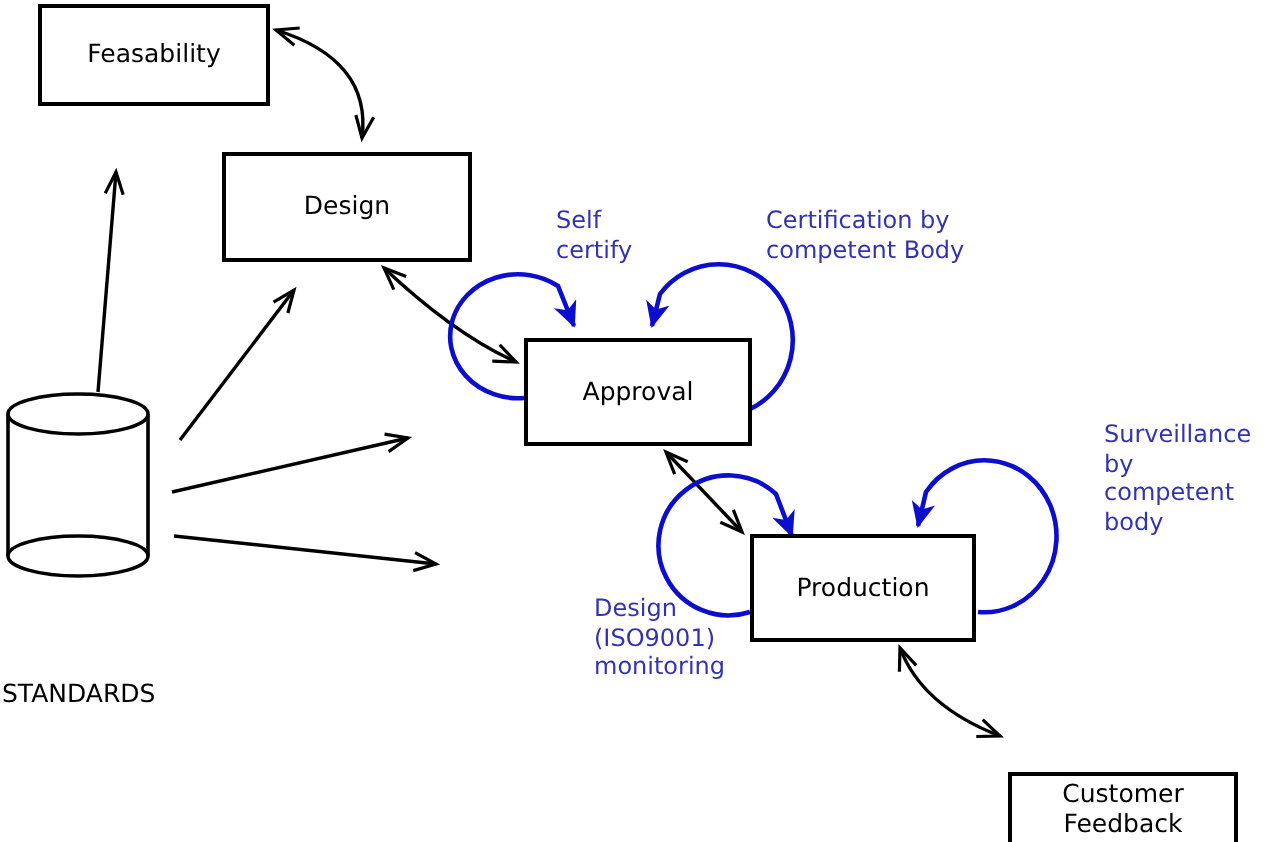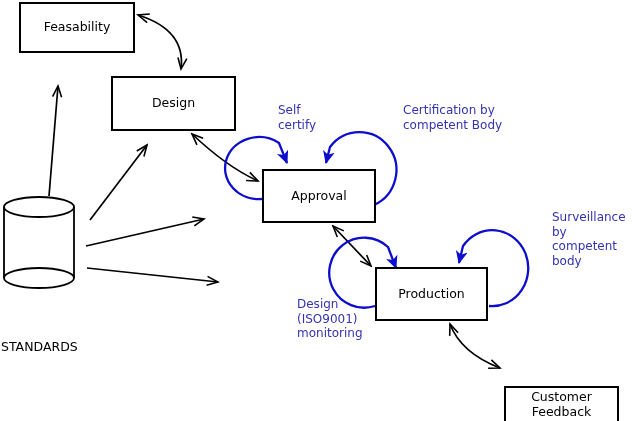--- a/index.html
+++ b/index.html
@@ -80,21 +80,21 @@
   <div class="box" style="left:504px;top:386px;width:115px;height:37px">
     <span>Customer
 Feedback</span>
   </div>
 
   <div class="cyl-label" style="left:1px;top:293px">STANDARDS</div>
 
   <div class="note" style="left:250px;top:103px">Self
 certify</div>
 
-  <div class="note" style="left:375px;top:103px">Certification by
+  <div class="note" style="left:355px;top:103px">Certification by
 competent Body</div>
 
   <div class="note" style="left:269px;top:297px">Design
 (ISO9001)
 monitoring</div>
 
   <div class="note" style="left:524px;top:210px">Surveillance by
 competent body</div>
 
 </div>

